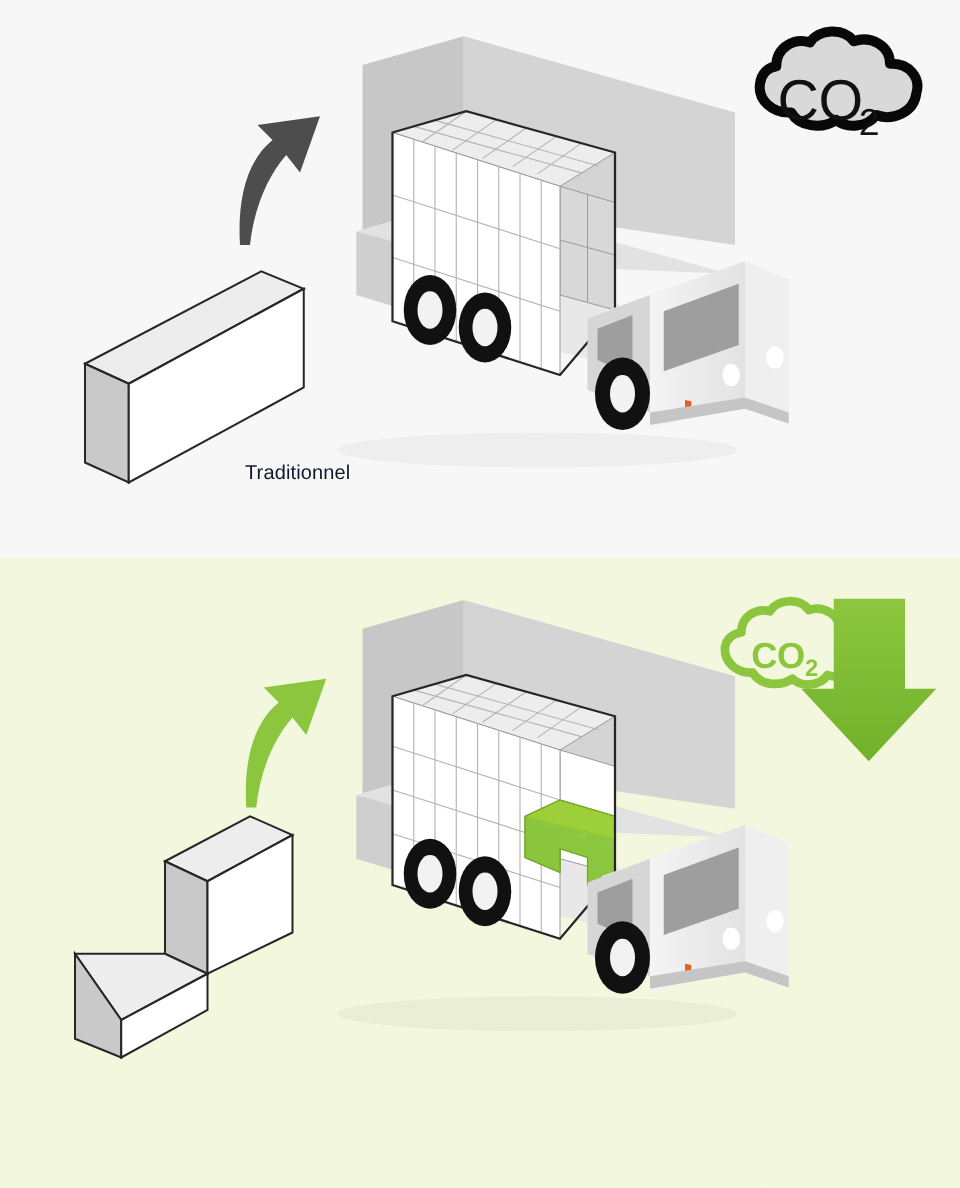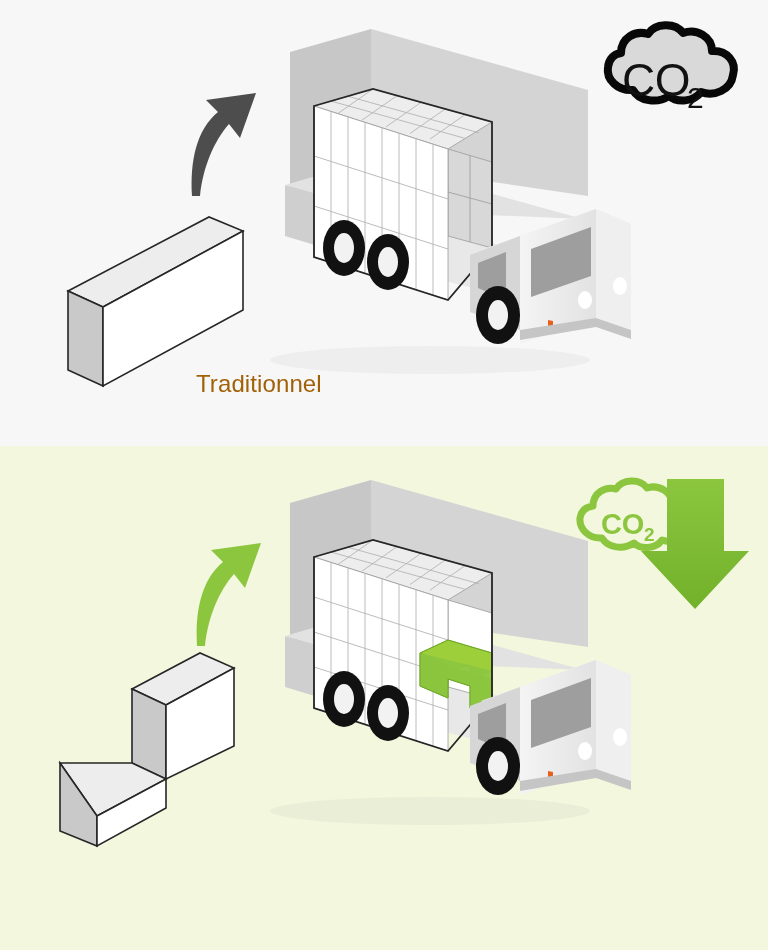--- a/index.html
+++ b/index.html
@@ -20,23 +20,23 @@
   #stage-bottom{height:504px;}
 
   .caption{
     position:absolute;
     color:#2b2b2b;
     font-weight:400;
     white-space:nowrap;
   }
   #traditional-label{
     left:196px;top:370px;
-    font-size:24px;
+    font-size:16px;
     letter-spacing:.1px;
-    color:#a16207;
+    color:#0f172a;
   }
 </style>
 </head>
 <body>
 
 <div id="root">
 
   <div class="panel" id="panel-top">
 
     <svg class="stage" id="stage-top" viewBox="0 0 768 446" width="768" height="446">

